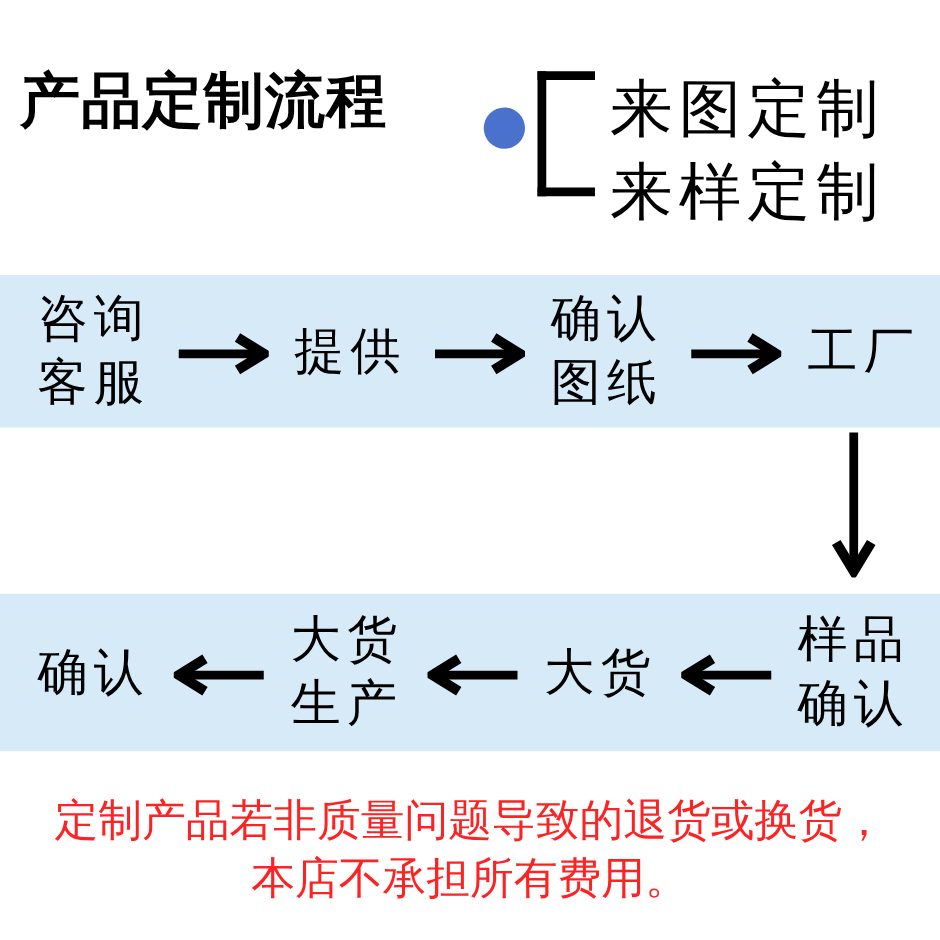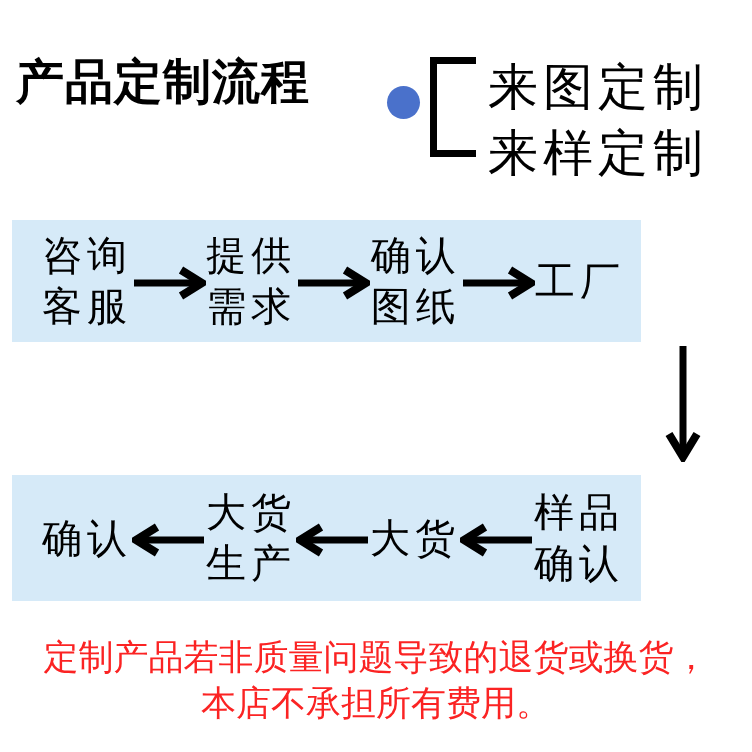--- a/index.html
+++ b/index.html
@@ -59,22 +59,22 @@
     font-weight: 500;
     letter-spacing: 5px;
     white-space: nowrap;
   }
   .branch-label.first  { top: 44px; margin-top: 16px; }
   .branch-label.second { top: 126px; }
 
   
   .band {
     position: absolute;
-    left: 12px;
-    width: 629px;
+    left: 0;
+    width: 752px;
     background: var(--band-bg);
     display: flex;
     align-items: center;
     justify-content: space-between;
   }
   .band.row1 { top: 220px; height: 122px; padding: 0 16px 0 30px; }
   .band.row2 { top: 475px; height: 126px; padding: 0 24px 0 30px; }
 
   .step {
     font-size: 40px;
@@ -126,21 +126,20 @@
   <div class="step">
     <span>咨询</span>
     <span>客服</span>
   </div>
   <svg class="h-arrow" width="74" height="34" viewBox="0 0 74 34">
     <line x1="2" y1="17" x2="64" y2="17" stroke="#000" stroke-width="7"></line>
     <path d="M49 4 L70 17 L49 30" fill="none" stroke="#000" stroke-width="8"></path>
   </svg>
   <div class="step">
     <span>提供</span>
-    <span>需求</span>
   </div>
   <svg class="h-arrow" width="74" height="34" viewBox="0 0 74 34">
     <line x1="2" y1="17" x2="64" y2="17" stroke="#000" stroke-width="7"></line>
     <path d="M49 4 L70 17 L49 30" fill="none" stroke="#000" stroke-width="8"></path>
   </svg>
   <div class="step">
     <span>确认</span>
     <span>图纸</span>
   </div>
   <svg class="h-arrow" width="74" height="34" viewBox="0 0 74 34">

